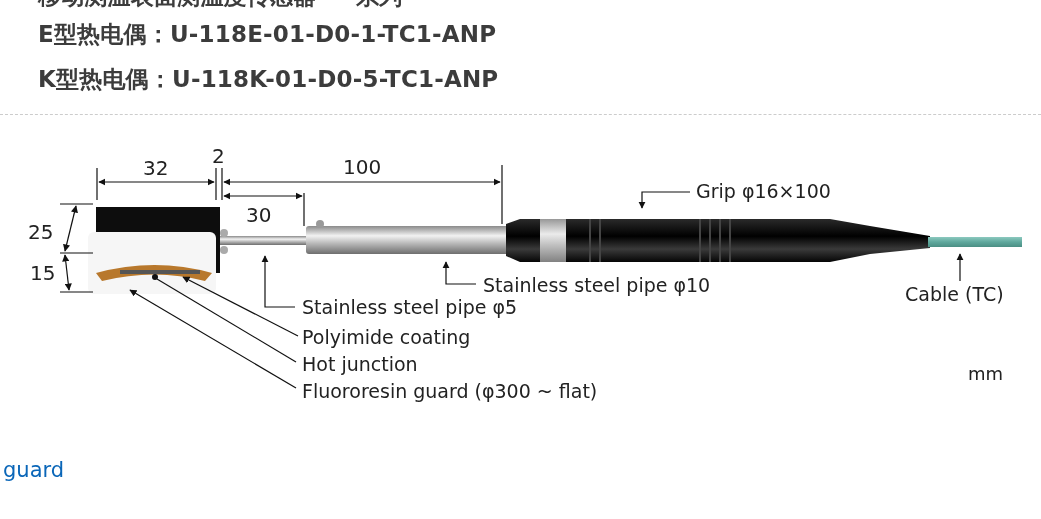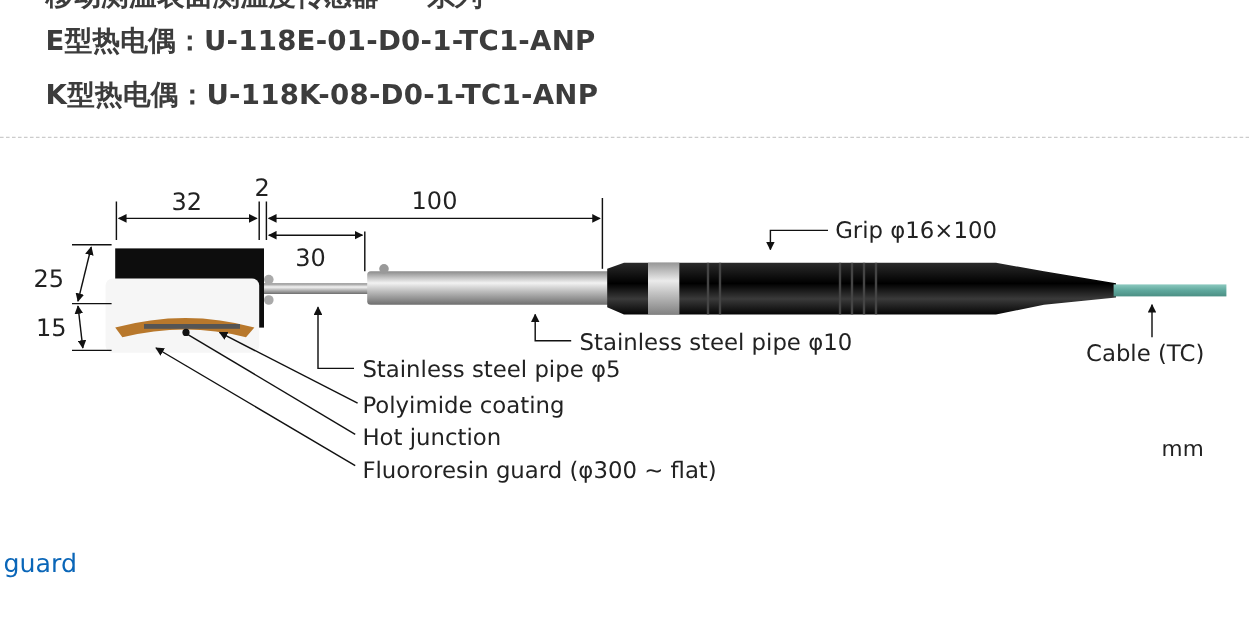--- a/index.html
+++ b/index.html
@@ -19,21 +19,21 @@
   </style>
 </head>
 <body>
 
 <div id="title-cut" class="heading-line">移动测温表面测温度传感器 — 系列</div>
 
 <div id="model-e" class="heading-line">
   <span>E型热电偶：</span><span>U-118E-01-D0-1-TC1-ANP</span>
 </div>
 <div id="model-k" class="heading-line">
-  <span>K型热电偶：</span><span>U-118K-08-D0-1-TC1-ANP</span>
+  <span>K型热电偶：</span><span>U-118K-01-D0-5-TC1-ANP</span>
 </div>
 
 <div class="separator"></div>
 
 <div class="diagram">
   <svg width="1041" height="290" viewBox="0 130 1041 290" xmlns="http://www.w3.org/2000/svg">
     <defs>
       <marker id="arr" viewBox="0 0 10 10" refX="9" refY="5" markerWidth="6" markerHeight="6" orient="auto-start-reverse">
         <path d="M0,0 L10,5 L0,10 z" fill="#111"></path>
       </marker>

